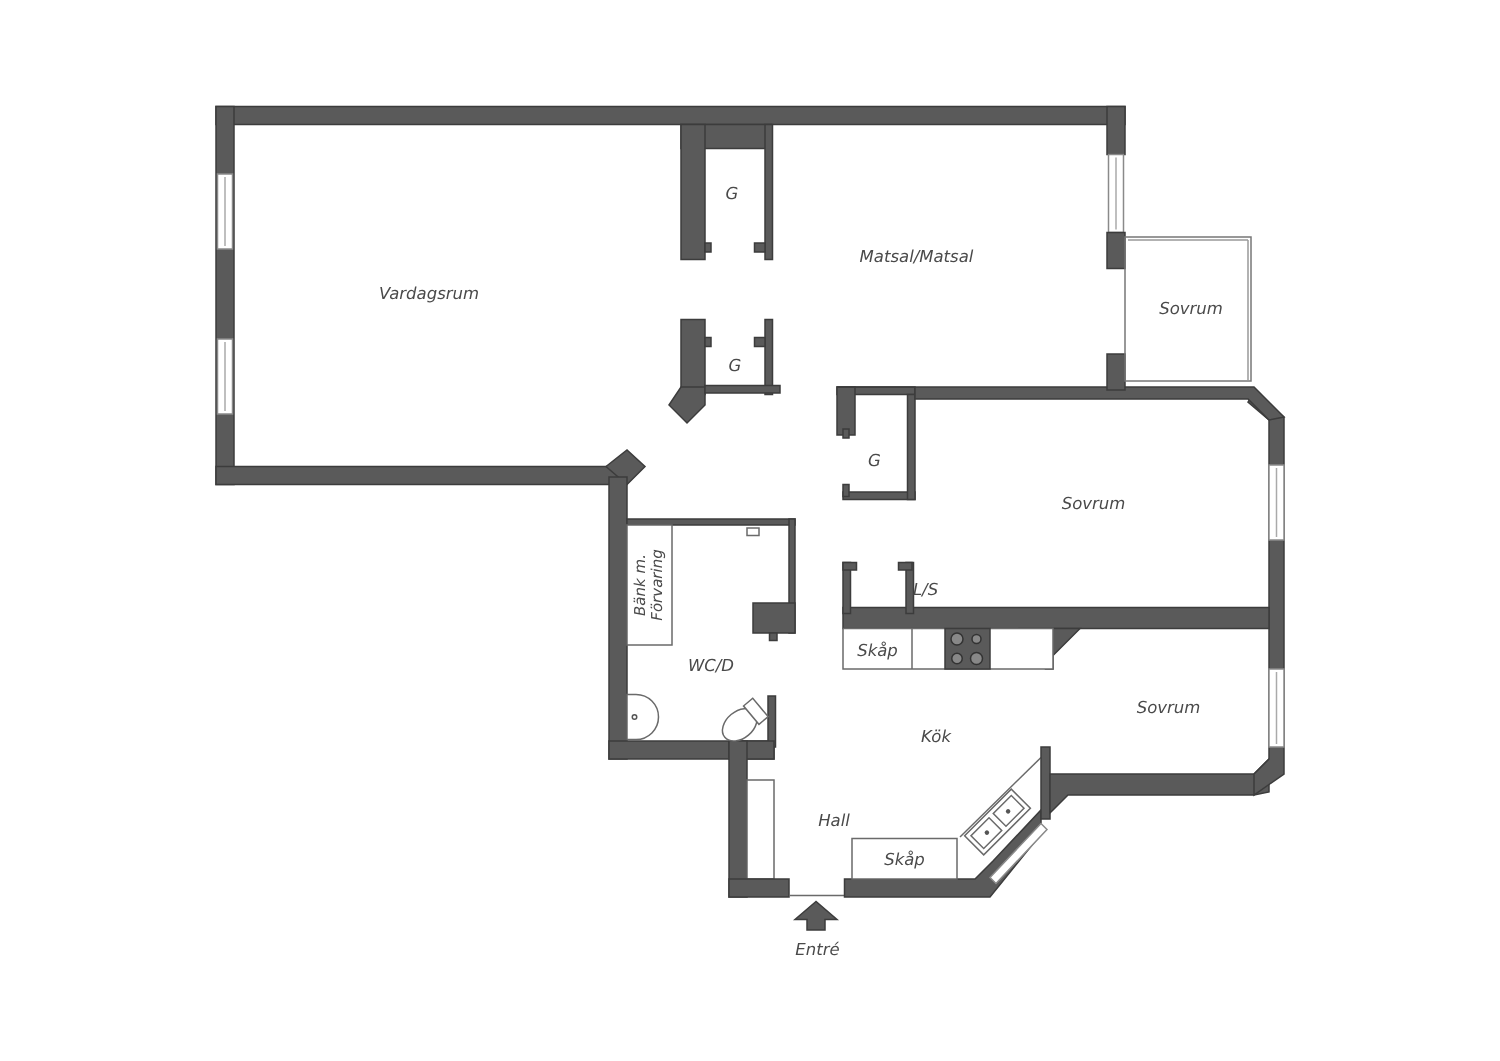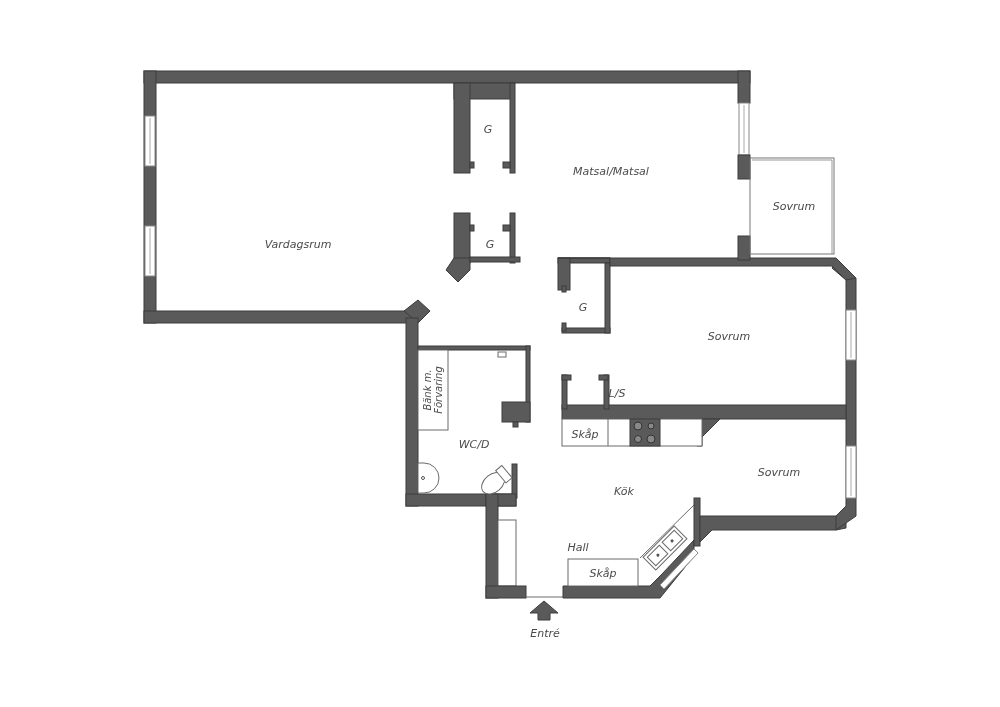--- a/index.html
+++ b/index.html
@@ -124,27 +124,27 @@
     <ellipse cx="-5" cy="0" rx="13" ry="9" class="box"></ellipse>
     <rect x="5" y="-8" width="8" height="16" class="box"></rect>
   </g>
   <g>
     <rect x="498" y="352" width="8" height="5" class="box"></rect>
   </g>
 
   <polygon points="544,601 530,613 538,613 538,620 550,620 550,613 558,613" fill="#5a5a5a" stroke="#3c3c3c"></polygon>
 </svg>
 
-<div class="lbl" style="left:298px;top:196px;margin-top:48px;">Vardagsrum</div>
+<div class="lbl" style="left:286px;top:196px;">Vardagsrum</div>
 <div class="lbl" style="left:611px;top:171px;">Matsal/Matsal</div>
 <div class="lbl" style="left:794px;top:206px;">Sovrum</div>
 <div class="lbl" style="left:729px;top:336px;">Sovrum</div>
 <div class="lbl" style="left:779px;top:472px;">Sovrum</div>
 <div class="lbl" style="left:624px;top:491px;">Kök</div>
-<div class="lbl" style="left:578px;top:547px;">Hall</div>
+<div class="lbl" style="left:556px;top:547px;">Hall</div>
 <div class="lbl" style="left:474px;top:444px;">WC/D</div>
 
 <div class="lbl" style="left:488px;top:129px;">G</div>
 <div class="lbl" style="left:490px;top:244px;">G</div>
 <div class="lbl" style="left:583px;top:307px;">G</div>
 <div class="lbl" style="left:585px;top:393px;margin-left:32px;">L/S</div>
 
 <div class="lbl" style="left:585px;top:434px;">Skåp</div>
 <div class="lbl" style="left:603px;top:573px;">Skåp</div>
 <div class="lbl" style="left:433px;top:390px;transform:translate(-50%,-50%) rotate(-90deg);line-height:11px;text-align:center;font-size:10px;">

